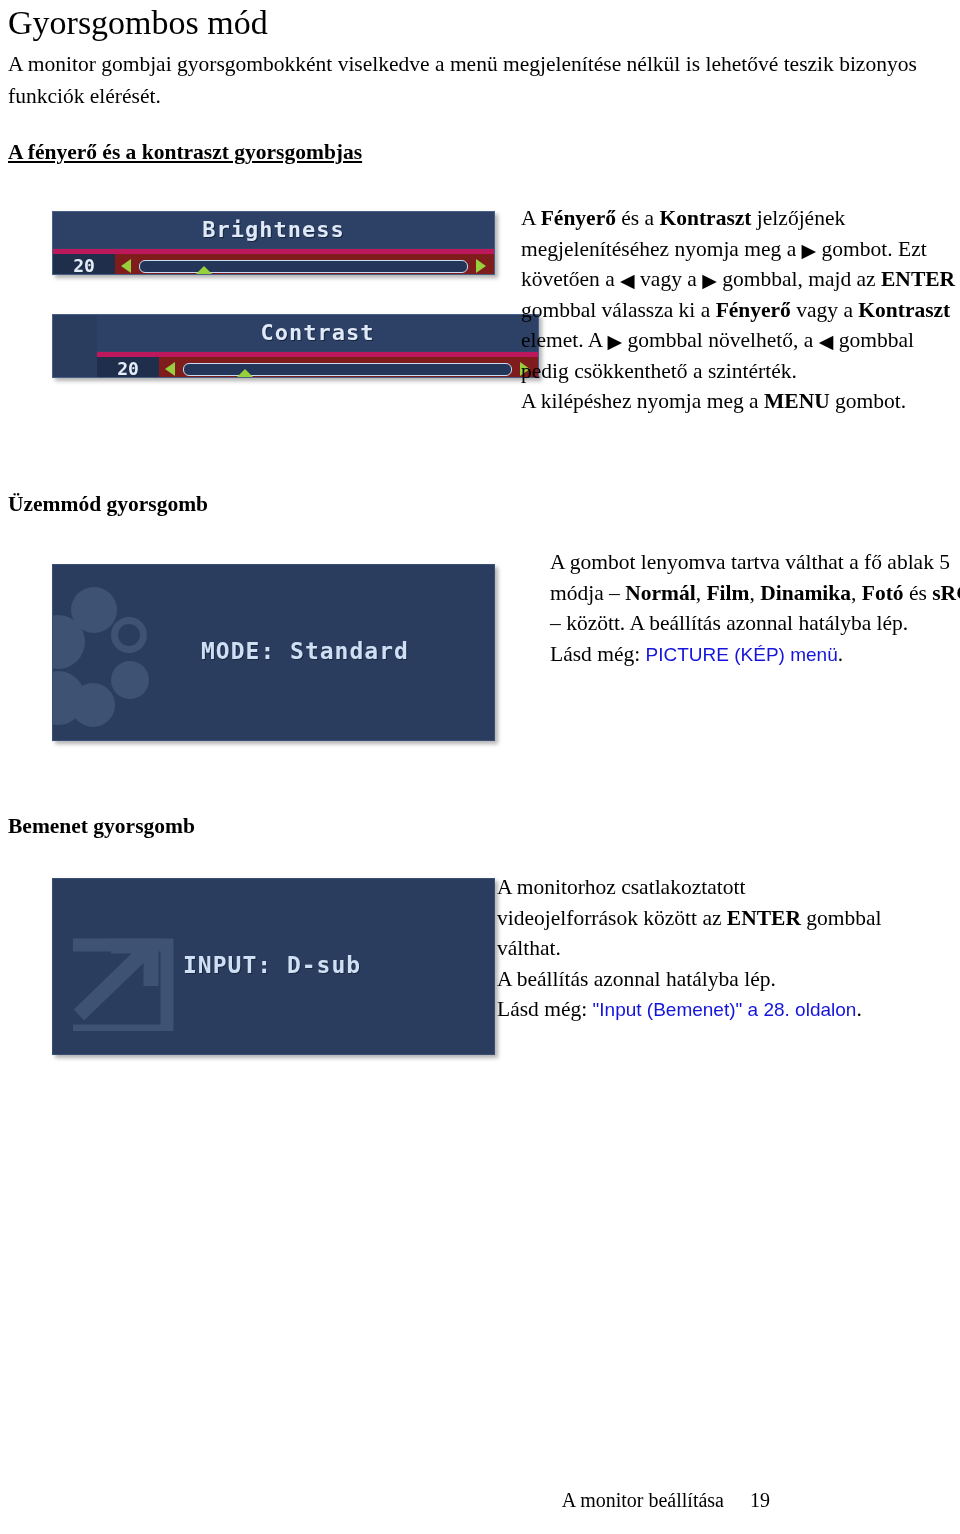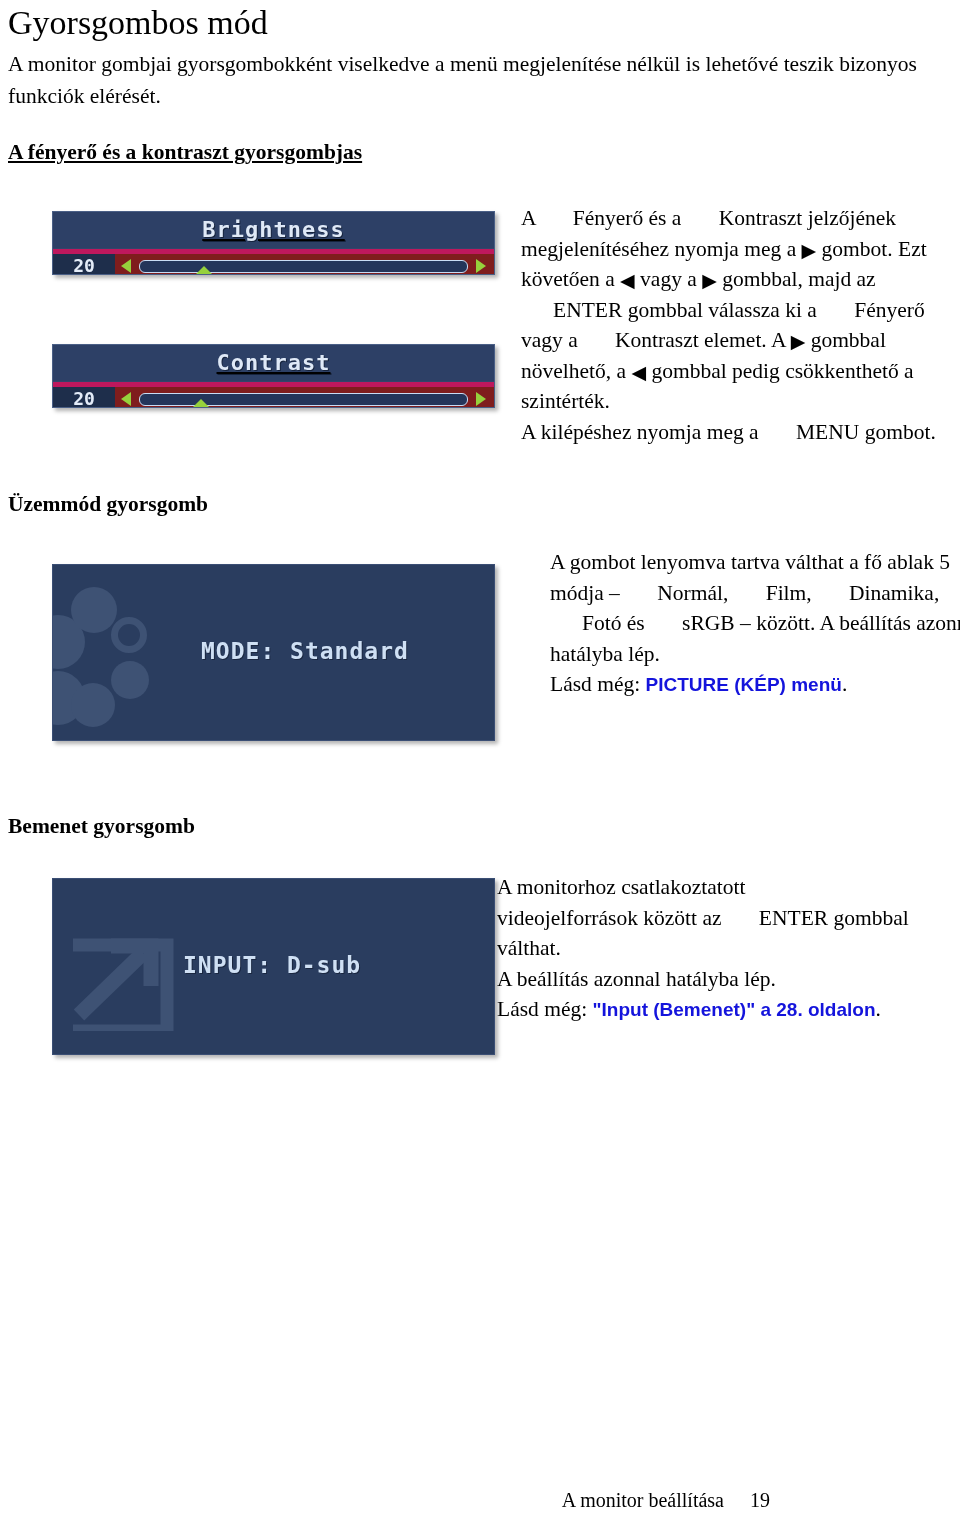--- a/index.html
+++ b/index.html
@@ -59,46 +59,45 @@
   .body-text {
     position: absolute;
     font-size: 21.5px;
     line-height: 30.5px;
     text-align: left;
   }
   #text-brightness { left: 521px; top: 203px; width: 440px; }
   #text-mode       { left: 550px; top: 547px; width: 440px; }
   #text-input      { left: 497px; top: 872px; width: 440px; }
 
-  b, .b { font-weight: normal; margin-left: 32px; }
+  b, .b { font-weight: bold; }
 
   a.link, .link {
     color: #1414DC;
-    font-weight: bold;
+    font-weight: normal;
     font-family: "Liberation Sans", sans-serif;
     font-size: 19px;
     text-decoration: none;
   }
 
   .arrow-gl {
     font-family: "DejaVu Sans", sans-serif;
     font-size: 19px;
     line-height: 0;
     position: relative;
     top: 1px;
     letter-spacing: 0;
   }
 
   
   .osd {
     position: absolute;
     background: #2a3d5f;
     box-shadow: 3px 3px 4px rgba(0,0,0,0.30);
     overflow: hidden;
-    text-decoration: underline;
   }
 
   
   .osd-slider {
     border: 1px solid #4a5f86;
     background: #2a3d5f;
   }
   .osd-title {
     height: 36px;
     line-height: 36px;
@@ -227,21 +226,21 @@
     <div class="osd-title">Brightness</div>
     <div class="osd-row">
       <div class="osd-val">20</div>
       <div class="osd-arrow-l"></div>
       <div class="osd-track"></div>
       <div class="osd-thumb" style="left:140px;"></div>
       <div class="osd-arrow-r"></div>
     </div>
   </div>
 
-  <div class="osd osd-slider" id="osd-contrast" style="left:52px; top:344px; width:441px; height:62px;">
+  <div class="osd osd-slider" id="osd-contrast" style="left:52px; top:314px; width:441px; height:62px;padding-left:44px;">
     <div class="osd-title">Contrast</div>
     <div class="osd-row">
       <div class="osd-val">20</div>
       <div class="osd-arrow-l"></div>
       <div class="osd-track"></div>
       <div class="osd-thumb" style="left:137px;"></div>
       <div class="osd-arrow-r"></div>
     </div>
   </div>
 

